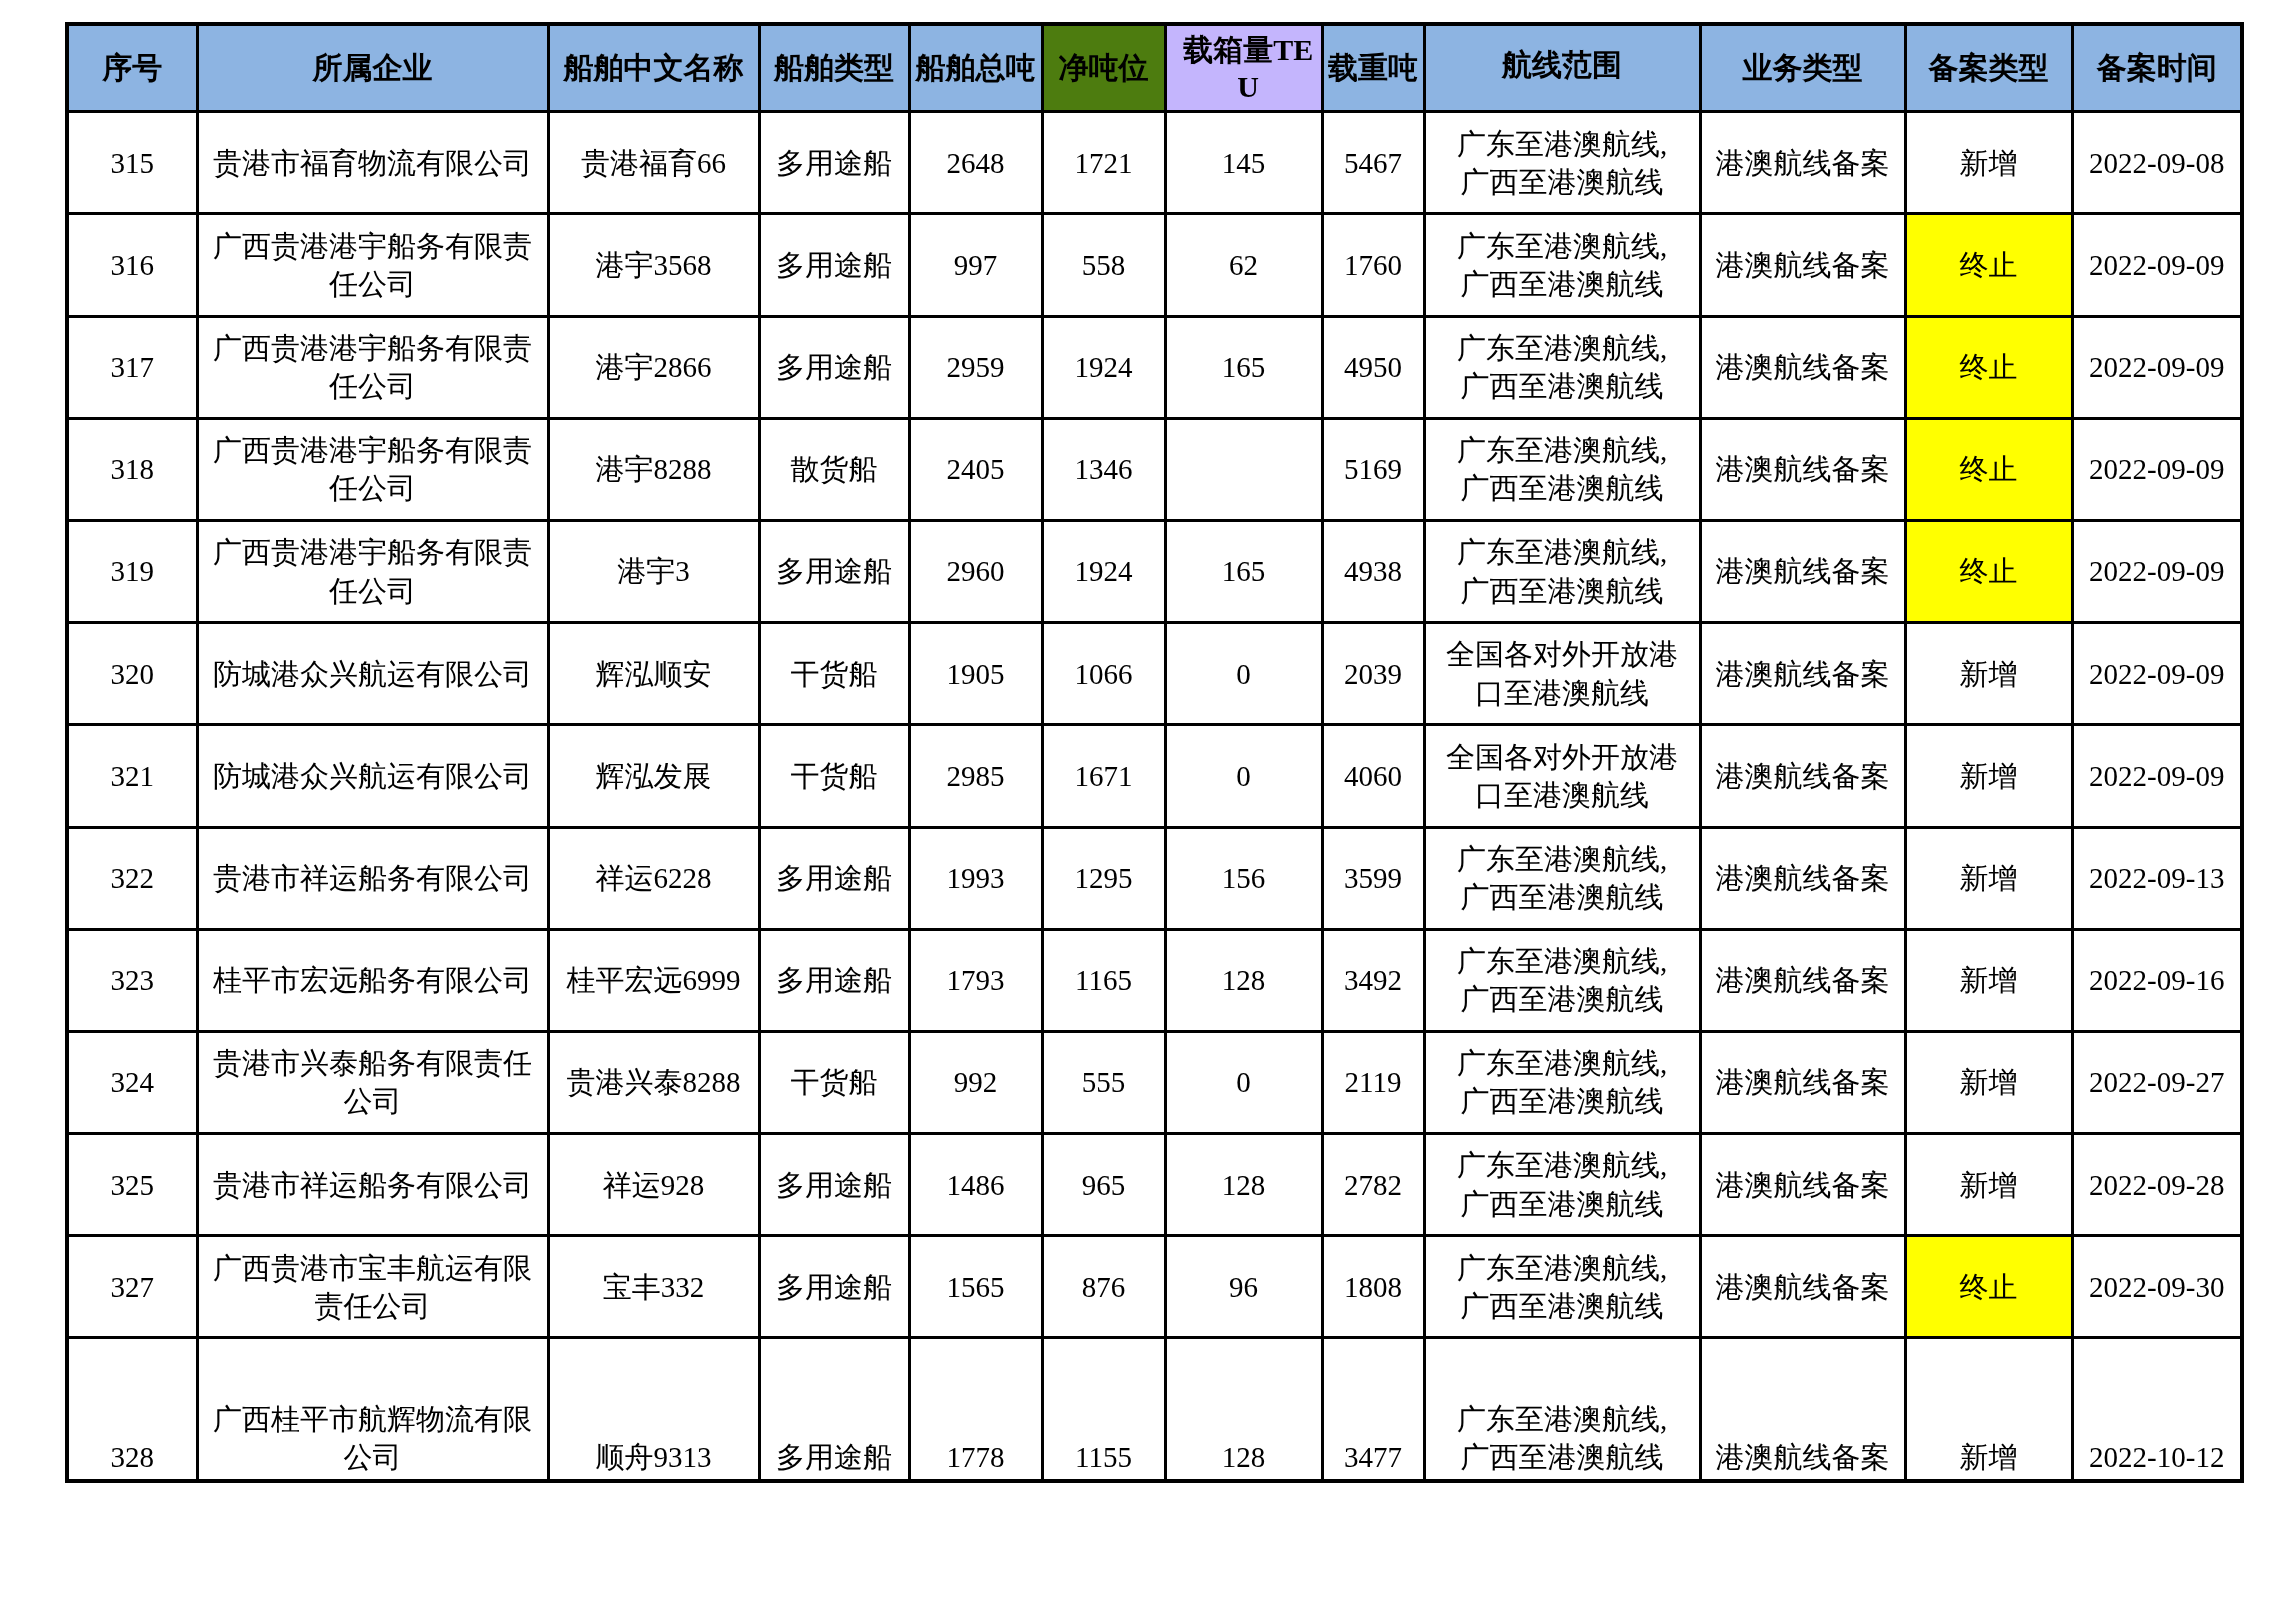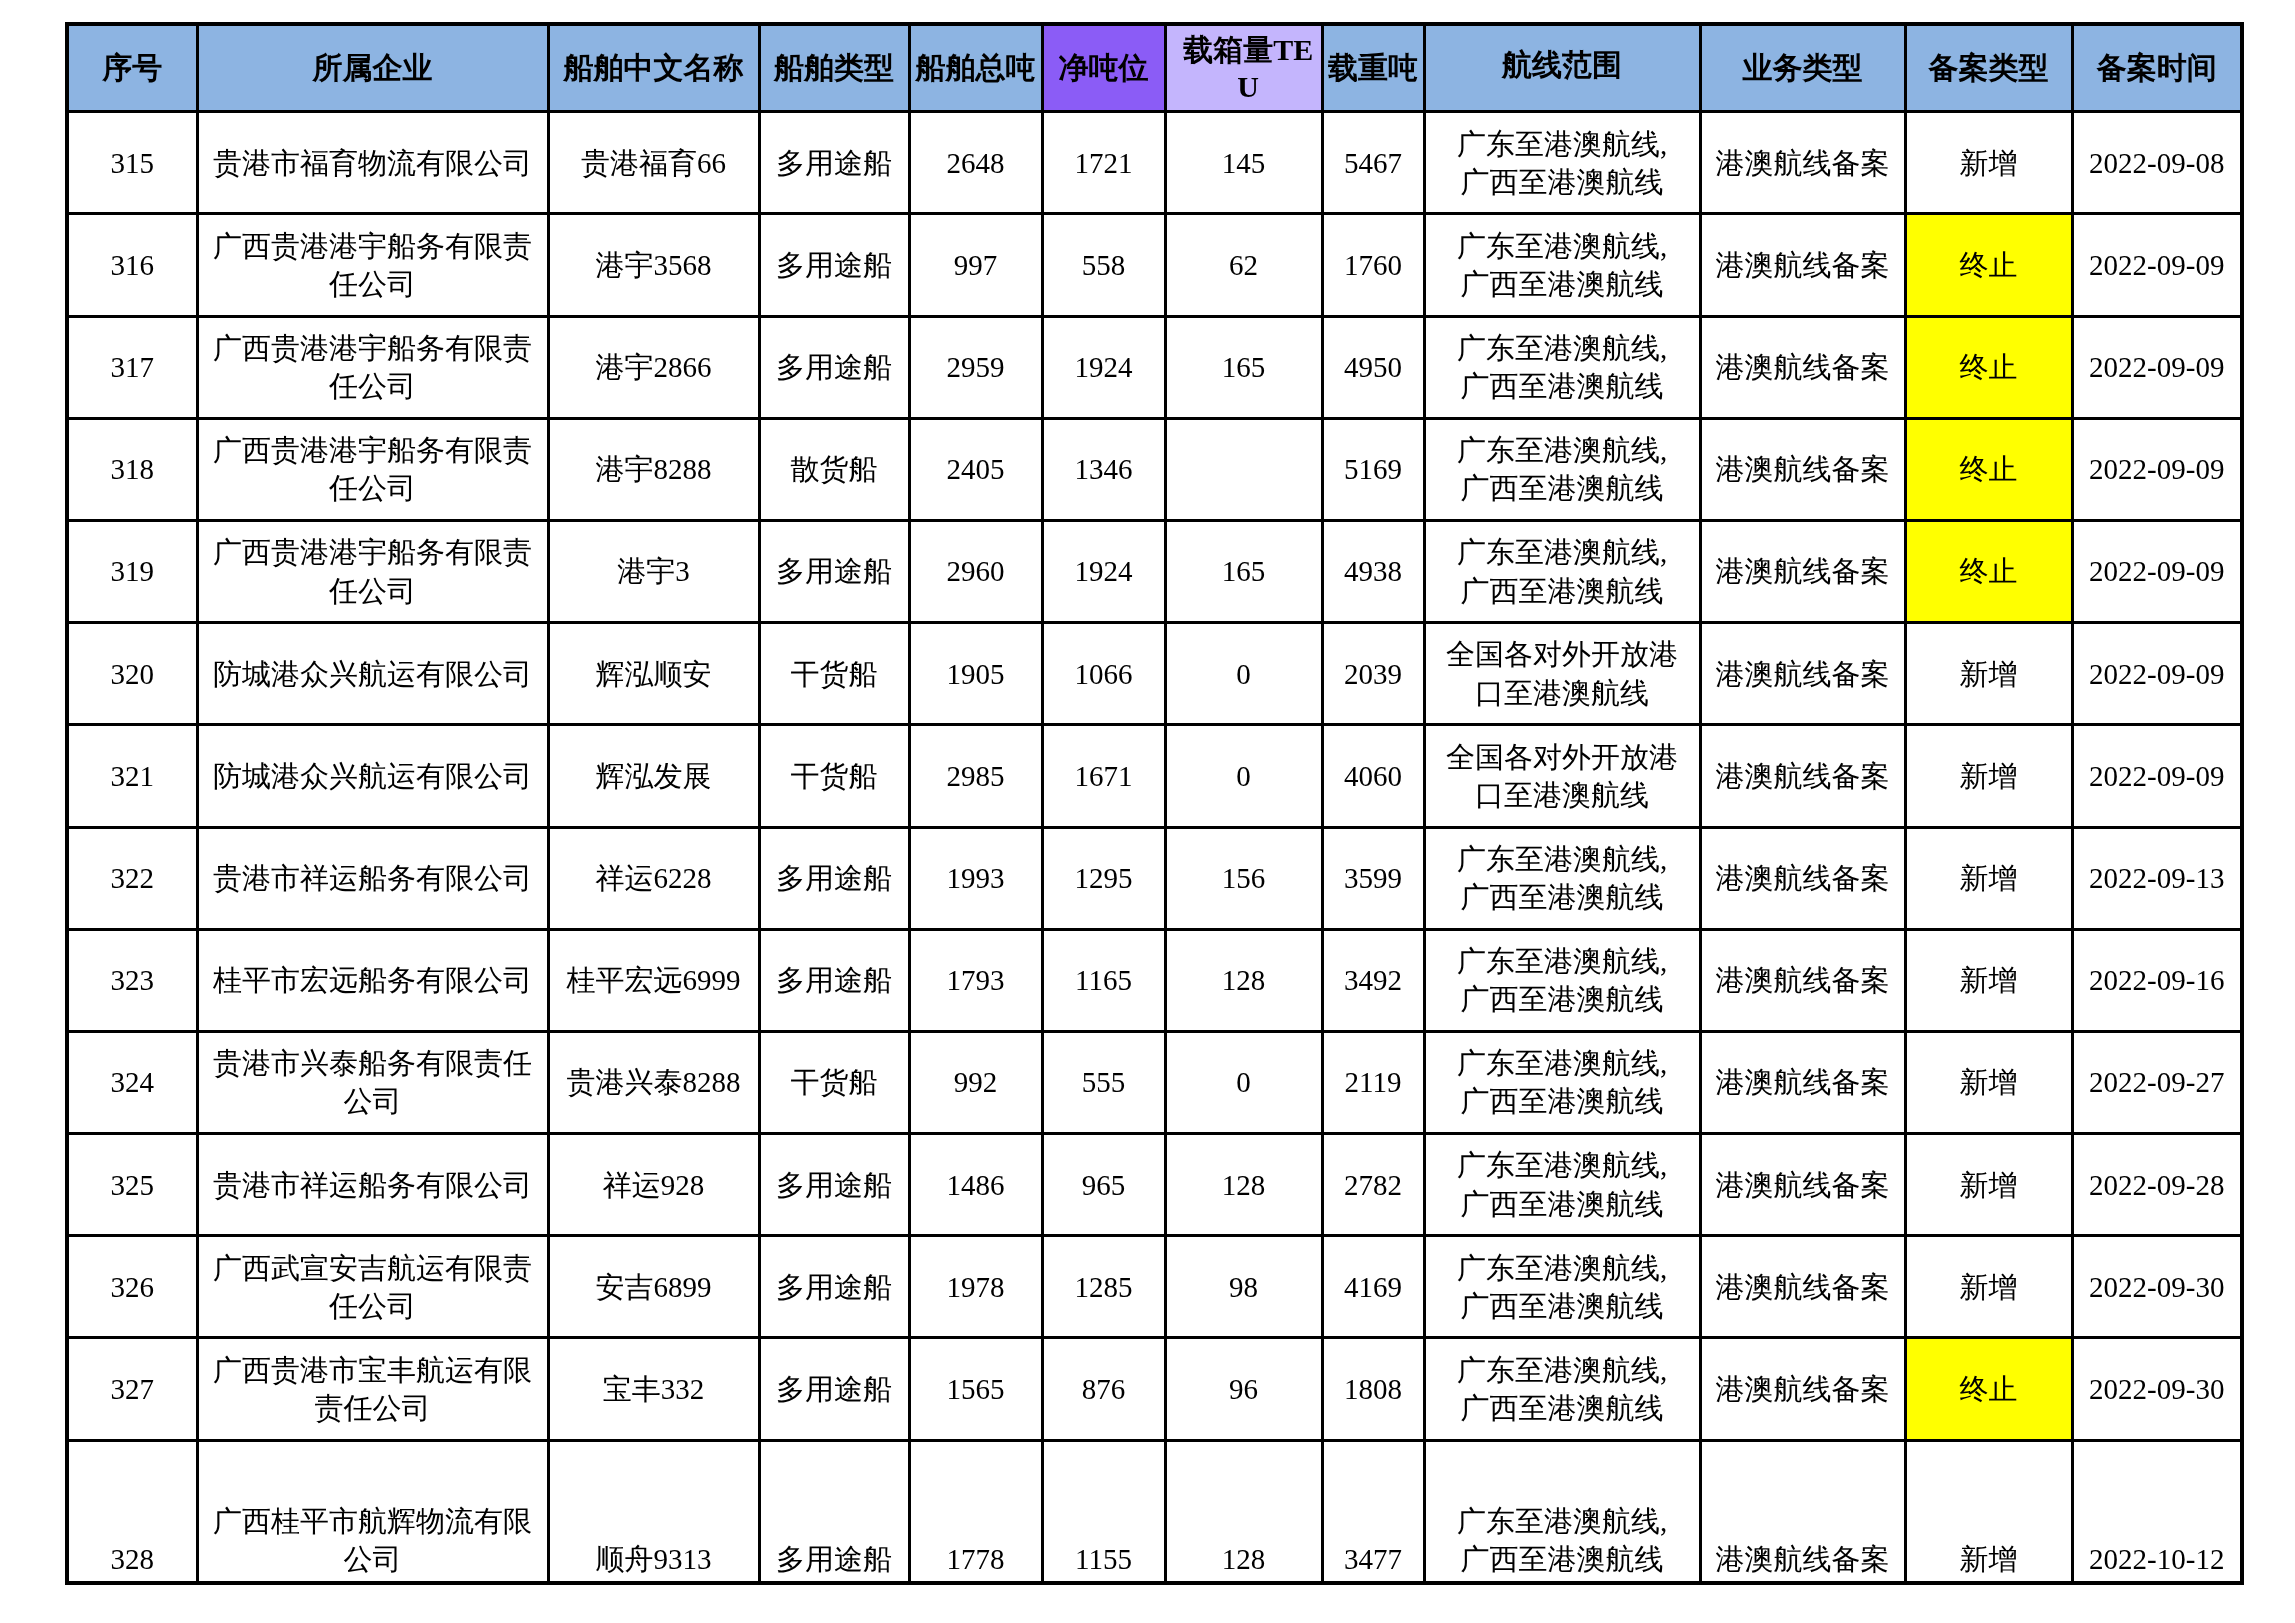--- a/index.html
+++ b/index.html
@@ -88,21 +88,21 @@
         <col class="c-filing">
         <col class="c-date">
     </colgroup>
     <thead>
       <tr id="header-row">
           <th style="background: rgb(141, 180, 226);">序号</th>
           <th style="background: rgb(141, 180, 226);">所属企业</th>
           <th style="background: rgb(141, 180, 226);">船舶中文名称</th>
           <th style="background: rgb(141, 180, 226);">船舶类型</th>
           <th style="background: rgb(141, 180, 226);">船舶总吨</th>
-          <th style="background: #8b5cf6; text-align: center;">净吨位</th>
+          <th style="background: #4d7c0f; text-align: center;">净吨位</th>
           <th style="background: #c4b5fd; padding-left: 12px;">载箱量TEU</th>
           <th style="background: rgb(141, 180, 226);">载重吨</th>
           <th style="background: rgb(141, 180, 226); font-family: Liberation Mono, monospace;">航线范围</th>
           <th style="background: rgb(141, 180, 226); margin-left: 35px;">业务类型</th>
           <th style="background: rgb(141, 180, 226);">备案类型</th>
           <th style="background: rgb(141, 180, 226);">备案时间</th>
         </tr>
     </thead>
     <tbody id="table-body">
         <tr>
@@ -269,36 +269,20 @@
           <td>965</td>
           <td>128</td>
           <td>2782</td>
           <td>广东至港澳航线,
 广西至港澳航线</td>
           <td>港澳航线备案</td>
           <td>新增</td>
           <td>2022-09-28</td>
         </tr>
         <tr>
-          <td>326</td>
-          <td>广西武宣安吉航运有限责
-任公司</td>
-          <td>安吉6899</td>
-          <td>多用途船</td>
-          <td>1978</td>
-          <td>1285</td>
-          <td>98</td>
-          <td>4169</td>
-          <td>广东至港澳航线,
-广西至港澳航线</td>
-          <td>港澳航线备案</td>
-          <td>新增</td>
-          <td>2022-09-30</td>
-        </tr>
-        <tr>
           <td>327</td>
           <td>广西贵港市宝丰航运有限
 责任公司</td>
           <td>宝丰332</td>
           <td>多用途船</td>
           <td>1565</td>
           <td>876</td>
           <td>96</td>
           <td>1808</td>
           <td>广东至港澳航线,

